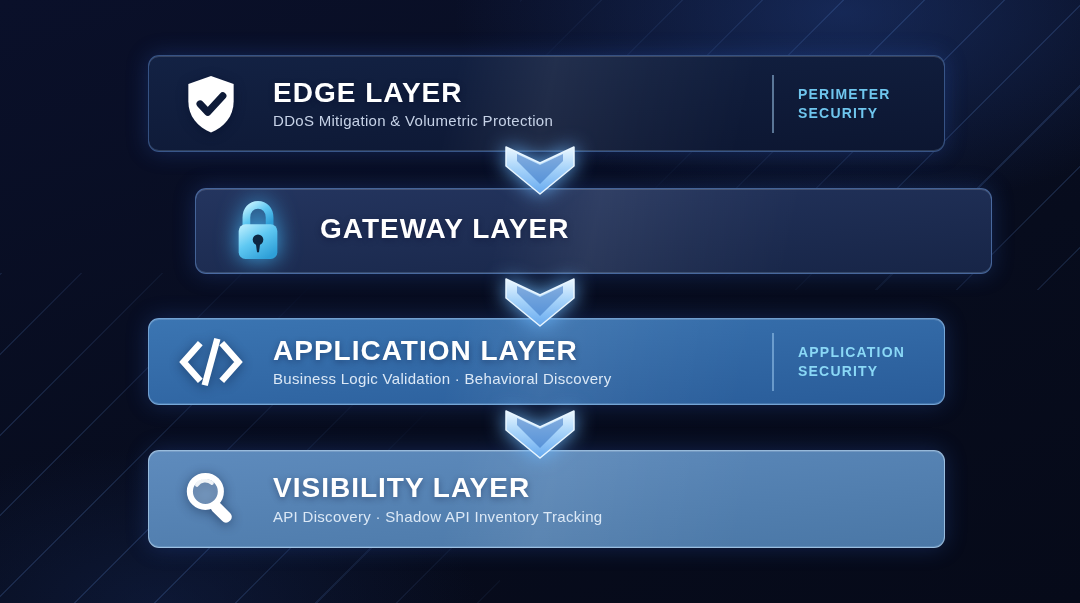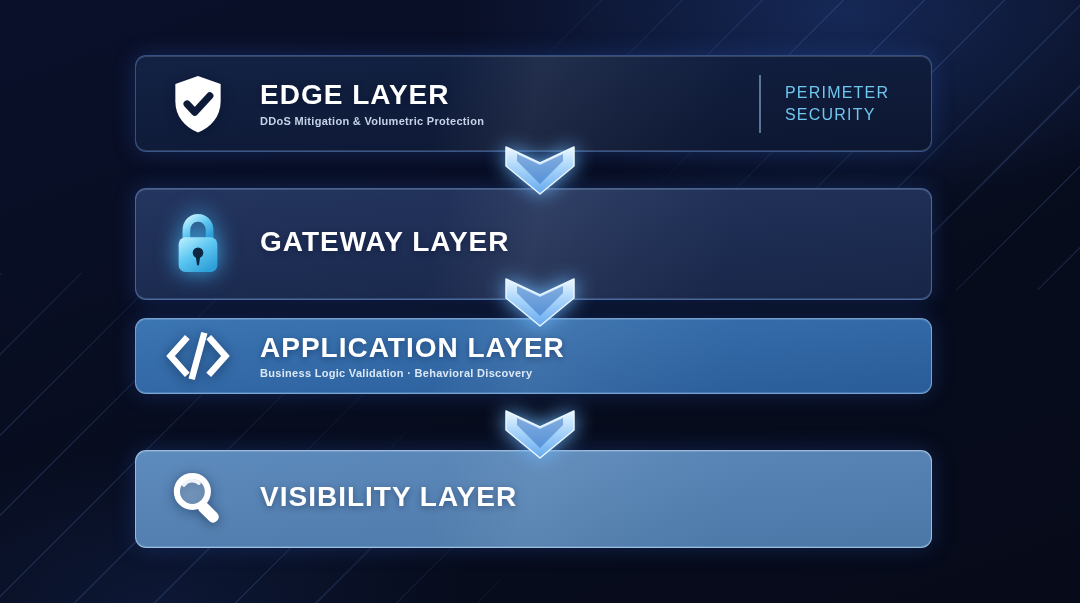--- a/index.html
+++ b/index.html
@@ -21,63 +21,63 @@
       rgba(105,155,235,0.17) 0 1.5px, transparent 1.5px 57px);
   }
   .lines.tr{top:0;right:0;width:560px;height:290px;
     -webkit-mask:linear-gradient(225deg,#000 25%,transparent 78%);
     mask:linear-gradient(225deg,#000 25%,transparent 78%);}
   .lines.bl{bottom:0;left:0;width:500px;height:330px;
     -webkit-mask:linear-gradient(45deg,#000 25%,transparent 78%);
     mask:linear-gradient(45deg,#000 25%,transparent 78%);}
 
   .layer{
-    position:absolute;left:135px;width:797px;box-sizing:border-box;
+    position:absolute;left:148px;width:797px;box-sizing:border-box;
     display:flex;align-items:center;
     border:1px solid rgba(130,180,255,0.4);
     border-radius:11px;
     box-shadow:0 0 22px rgba(50,100,210,0.28),
       inset 0 1px 0 rgba(255,255,255,0.16),
       inset 0 -1px 0 rgba(190,225,255,0.18);
     overflow:hidden;
   }
   .layer::after{ 
     content:"";position:absolute;inset:0;pointer-events:none;
     background:linear-gradient(102deg,
       rgba(255,255,255,0) 38%, rgba(255,255,255,0.07) 50%,
       rgba(255,255,255,0.03) 62%, rgba(255,255,255,0) 75%);
   }
   .layer-1{top:55px;height:97px;}
-  .layer-2{top:188px;height:112px;}
-  .layer-3{top:318px;height:76px;}
+  .layer-2{top:188px;height:86px;margin-left:47px;}
+  .layer-3{top:318px;height:87px;}
   .layer-4{top:450px;height:98px;}
 
   .icon-box{flex:0 0 124px;display:flex;align-items:center;justify-content:center;}
   .white-icon{filter:drop-shadow(0 2px 6px rgba(0,10,40,0.45));}
   .glow-icon{filter:drop-shadow(0 0 11px rgba(70,190,255,0.85));}
 
   .text-box{flex:1;min-width:0;padding-right:10px;position:relative;z-index:2;}
   .layer-title{
     color:#ffffff;font-size:28px;font-weight:800;letter-spacing:1px;
     line-height:1.05;margin:0 0 5px 0;white-space:nowrap;
     text-shadow:0 2px 6px rgba(0,10,40,0.35);
   }
   .layer-subtitle{
-    color:#c6d2e7;font-size:11px;font-weight:700;letter-spacing:0.3px;
+    color:#c6d2e7;font-size:15px;font-weight:400;letter-spacing:0.3px;
     white-space:nowrap;
   }
   .layer-3 .layer-subtitle,.layer-4 .layer-subtitle{color:#dbe8f6;}
 
   .tag-box{
     flex:0 0 130px;padding-left:24px;margin-right:16px;
     border-left:2px solid rgba(165,210,245,0.5);
     min-height:58px;display:flex;align-items:center;position:relative;z-index:2;
   }
   .layer-tag{
-    color:#6fc6ee;font-size:16px;font-weight:400;letter-spacing:1.2px;
+    color:#6fc6ee;font-size:14px;font-weight:700;letter-spacing:1.2px;
     line-height:1.32;
   }
   .layer-3 .layer-tag,.layer-4 .layer-tag{color:#8ad8f6;}
 
   .arrow{position:absolute;left:502px;width:76px;height:54px;z-index:6;
     filter:drop-shadow(0 0 10px rgba(110,185,255,0.9));}
   .arrow-1{top:144px;} .arrow-2{top:276px;} .arrow-3{top:408px;}
 </style>
 </head>
 <body>
@@ -150,33 +150,37 @@
     <svg class="white-icon" width="66" height="52" viewBox="0 0 72 56">
       <path d="M22 10 L6 28 L22 46" fill="none" stroke="#ffffff" stroke-width="7" stroke-linecap="square"></path>
       <path d="M50 10 L66 28 L50 46" fill="none" stroke="#ffffff" stroke-width="7" stroke-linecap="square"></path>
       <path d="M42 6 L30 50" fill="none" stroke="#ffffff" stroke-width="7" stroke-linecap="square"></path>
     </svg>
   </div>
   <div class="text-box">
     <div class="layer-title">APPLICATION LAYER</div>
     <div class="layer-subtitle">Business Logic Validation · Behavioral Discovery</div>
   </div>
+  <div class="tag-box">
+    <div class="layer-tag">APPLICATION SECURITY</div>
+  </div>
 </div>
 
 <div class="arrow arrow-3">
   <svg width="76" height="54" viewBox="0 0 76 54">
     <polygon points="4,3 38,19 72,3 72,22 38,50 4,22" fill="url(#arrowGrad)" stroke="#e9f6ff" stroke-width="1.5" stroke-linejoin="round"></polygon>
     <polygon points="15,10 38,21 61,10 61,17 38,40 15,17" fill="rgba(48,108,190,0.5)"></polygon>
   </svg>
 </div>
 
 <div class="layer layer-4" style="background: linear-gradient(175deg, rgb(94, 139, 189), rgb(74, 119, 166)); border-color: rgba(200, 228, 252, 0.6);">
   <div class="icon-box">
     <svg class="white-icon" width="62" height="62" viewBox="0 0 66 66">
       <circle cx="27" cy="25" r="16.5" fill="rgba(190,215,240,0.35)" stroke="#ffffff" stroke-width="6.5"></circle>
       <path d="M18 18 A 11 11 0 0 1 34 16" fill="none" stroke="#ffffff" stroke-width="4" stroke-linecap="round" opacity="0.9"></path>
       <rect x="38" y="34" width="12" height="26" rx="5.5" fill="#ffffff" transform="rotate(-45 44 47)"></rect>
     </svg>
   </div>
   <div class="text-box">
     <div class="layer-title">VISIBILITY LAYER</div>
+    <div class="layer-subtitle">API Discovery · Shadow API Inventory Tracking</div>
   </div>
 </div>
 
 </body></html>

